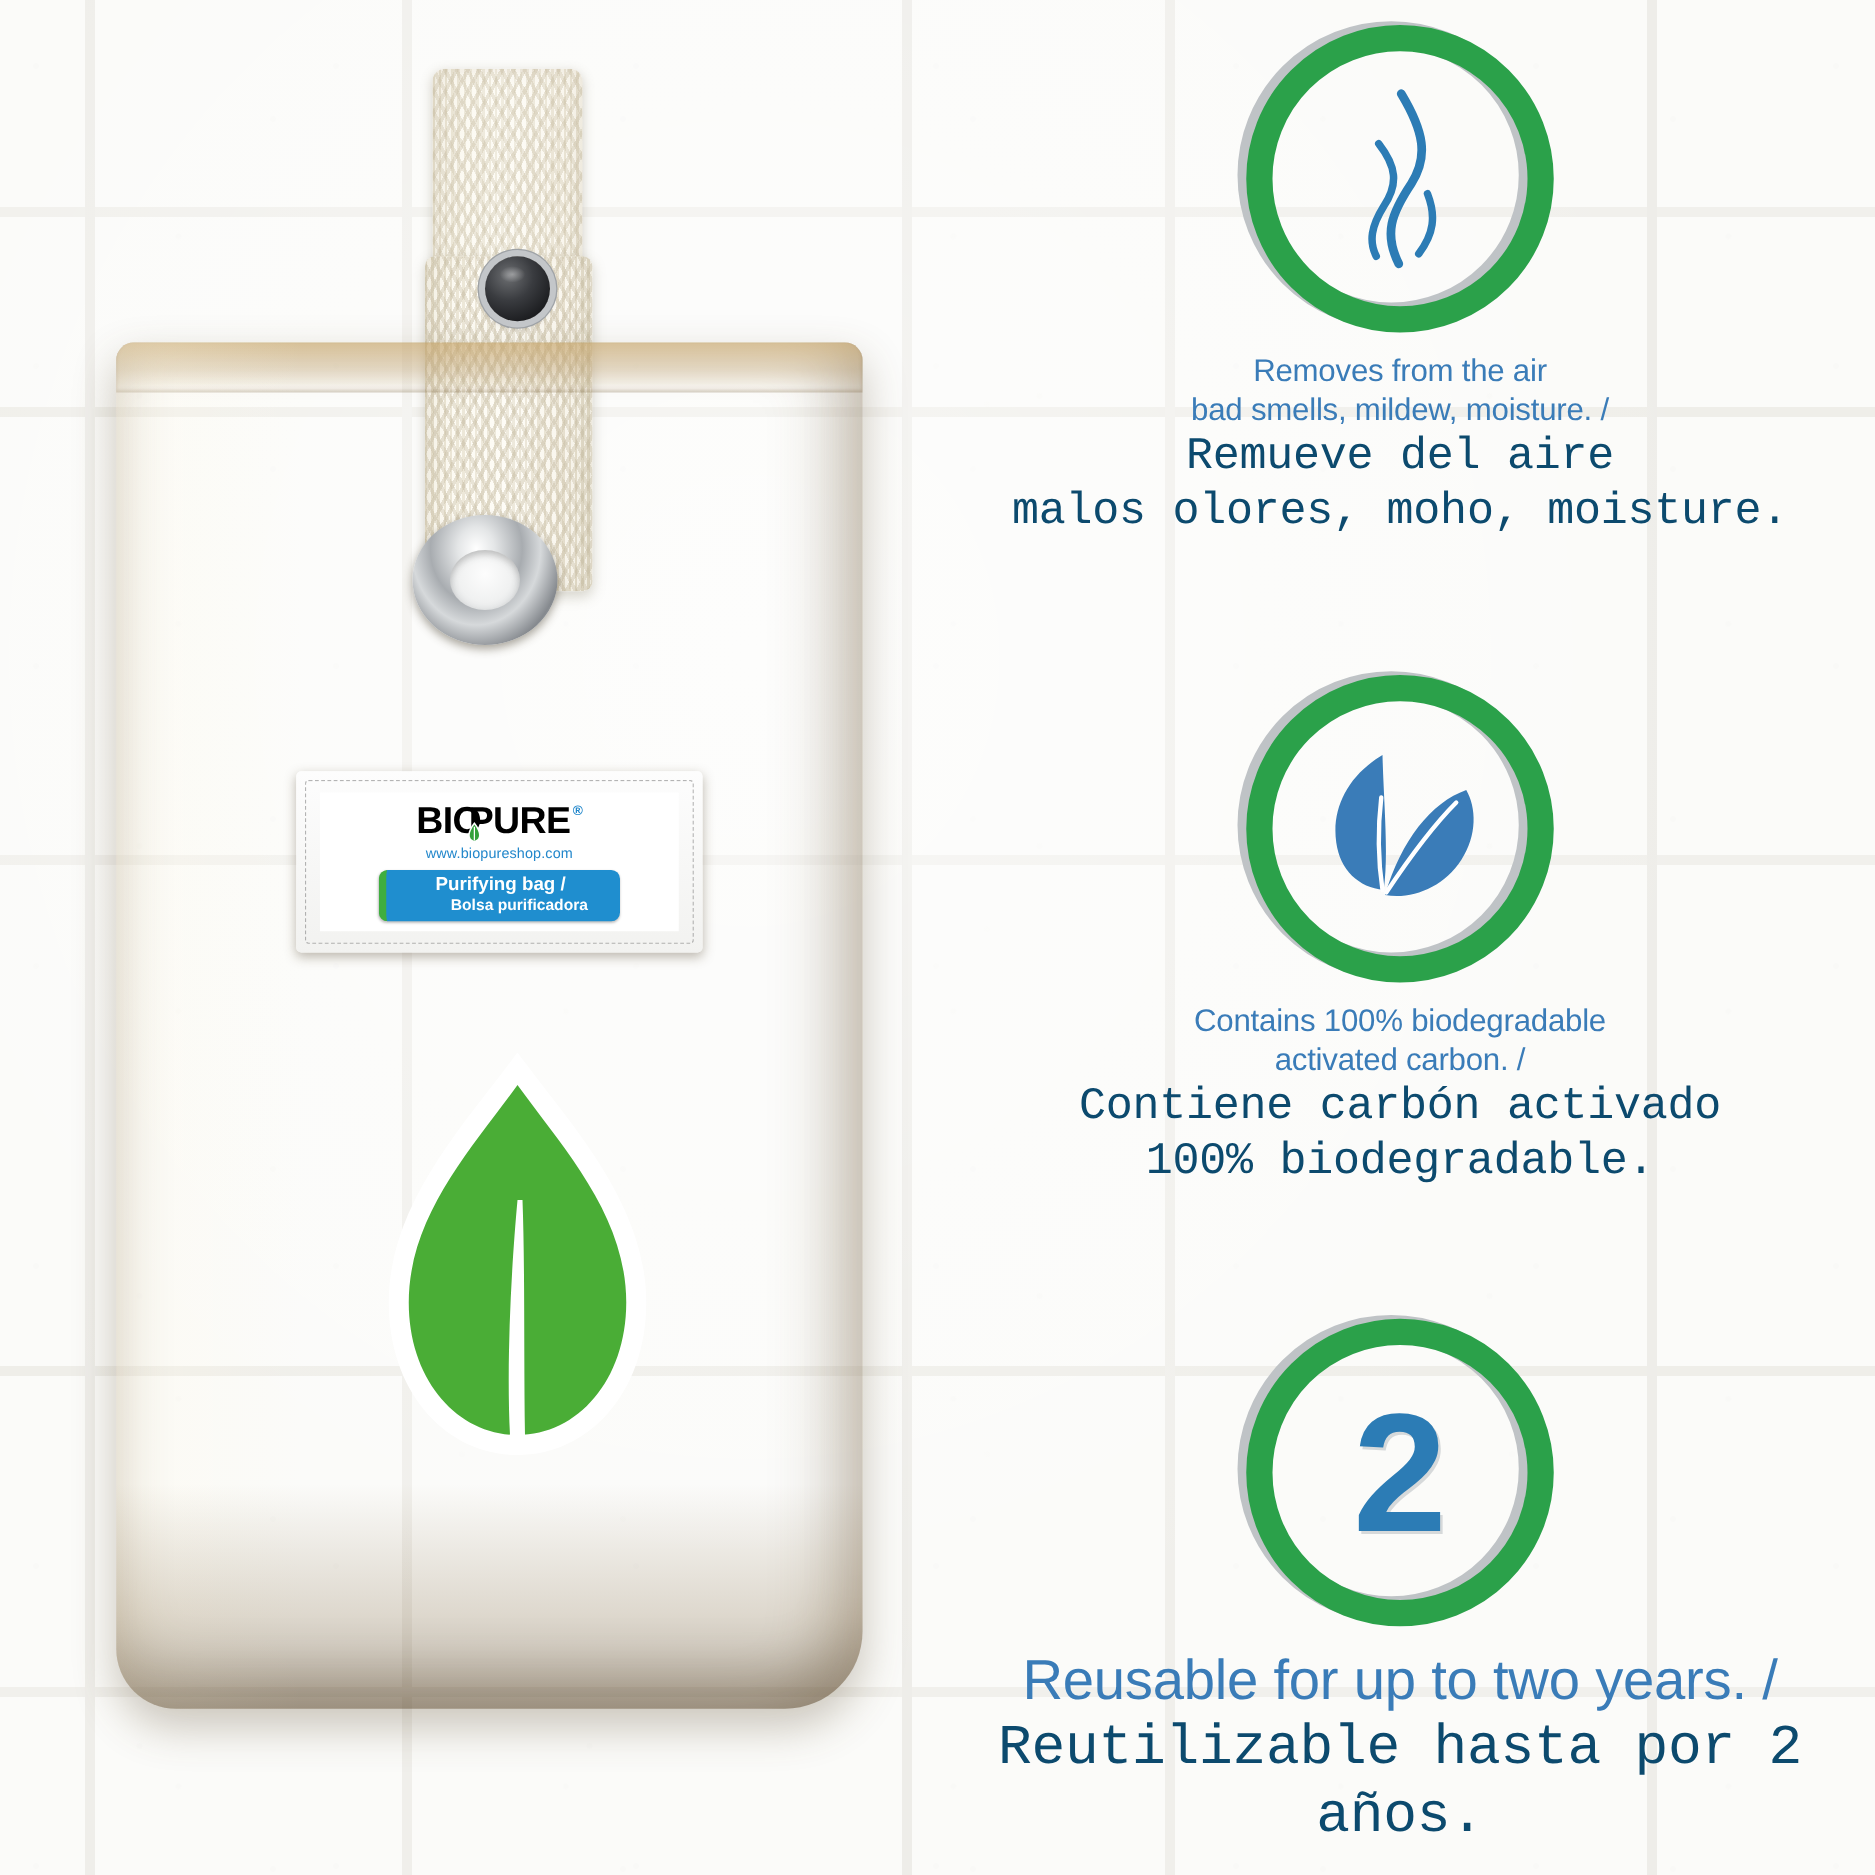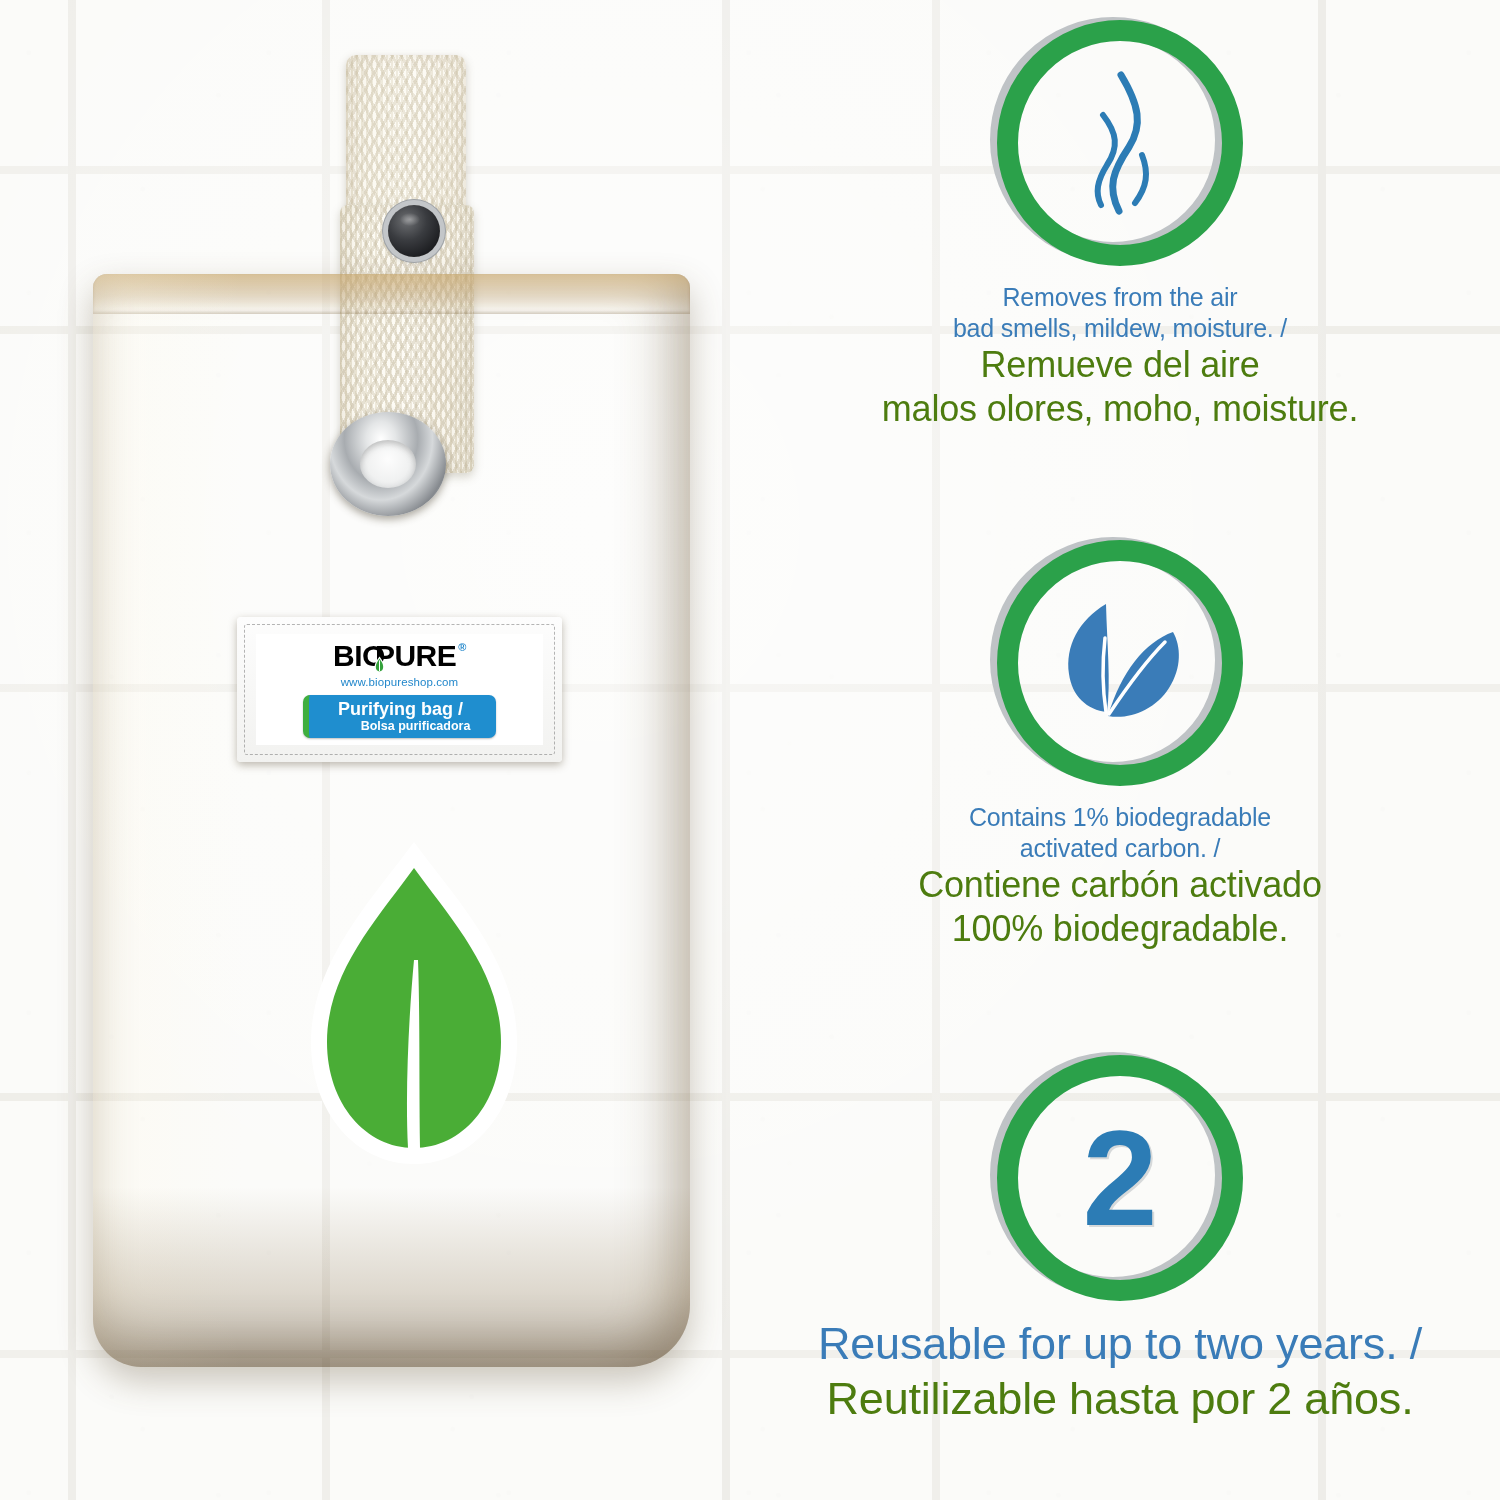--- a/index.html
+++ b/index.html
@@ -187,21 +187,21 @@
   .brand-url { color:#2287cb; font-size:11.5px; margin-top:3px; letter-spacing:.1px; }
   .label-badge {
     margin-top:5px;
     background:#1f8ecf;
     border-left:6px solid #3fae3f;
     border-radius:7px;
     padding:4px 26px 5px 22px;
     color:#ffffff; text-align:center;
     box-shadow:0 1px 2px rgba(0,0,0,.25);
   }
-  .label-badge .l1 { font-size:18px; font-weight:bold; line-height:1.12; }
+  .label-badge .l1 { font-size:15px; font-weight:bold; line-height:1.12; }
   .label-badge .l2 { font-size:12.5px; font-weight:bold; line-height:1.15;padding-left:30px; }
 
   
   .bag-leaf { position:absolute; left:305px; top:838px; width:218px; height:330px; }
 
   
   .features {
     position:absolute; left:740px; top:0; width:760px; height:1500px;
   }
   .feature { position:absolute; left:0; width:760px; text-align:center; }
@@ -225,21 +225,21 @@
   .icon-art { position:relative; z-index:3; width:150px; height:150px; display:flex; align-items:center; justify-content:center; }
   .icon-num {
     position:relative; z-index:3;
     font-size:135px; font-weight:bold; color:#2c7cb5; line-height:1;
     text-shadow:2px 2px 0 rgba(120,130,140,.28);
   }
 
   .caption { margin-top:16px; padding:0 16px; }
   .cap-line { line-height:1.22; letter-spacing:-.2px; }
   .cap-en { color:#3a7cb8; font-size:25px; }
-  .cap-es { color:#4d7c0f; font-size:36px; }
+  .cap-es { color:#0c4a6e; font-size:36px;font-family:Liberation Mono, monospace; }
   .feature-3 .cap-en, .feature-3 .cap-es { font-size:45px; }
 </style>
 </head>
 <body>
 
 <div id="page">
 
   <div class="tile-wall"></div>
   <div class="tile-noise"></div>
   <div class="tile-shade"></div>
@@ -320,21 +320,21 @@
         <div class="icon-art">
           <svg viewBox="0 0 150 130" width="150" height="130" aria-hidden="true">
             <path d="M61 6 C34 22 20 48 24 76 C27 98 42 112 62 114 C66 84 62 46 61 6 Z" fill="#3a7cb8"></path>
             <path d="M63 118 C84 122 110 112 124 90 C137 70 136 48 128 34 C100 44 76 74 63 118 Z" fill="#3a7cb8"></path>
             <path d="M60 40 C57 66 58 94 61 114" stroke="#ffffff" stroke-width="3.5" fill="none" stroke-linecap="round"></path>
             <path d="M120 44 C102 62 80 92 64 116" stroke="#ffffff" stroke-width="3.5" fill="none" stroke-linecap="round"></path>
           </svg>
         </div>
       </div>
       <div class="caption">
-        <div class="cap-line cap-en">Contains 1% biodegradable</div>
+        <div class="cap-line cap-en">Contains 100% biodegradable</div>
         <div class="cap-line cap-en">activated carbon. /</div>
         <div class="cap-line cap-es">Contiene carbón activado</div>
         <div class="cap-line cap-es">100% biodegradable.</div>
       </div>
     </div>
 
     <div class="feature feature-3">
       <div class="icon-ring">
         <div class="icon-num">2</div>
       </div>

